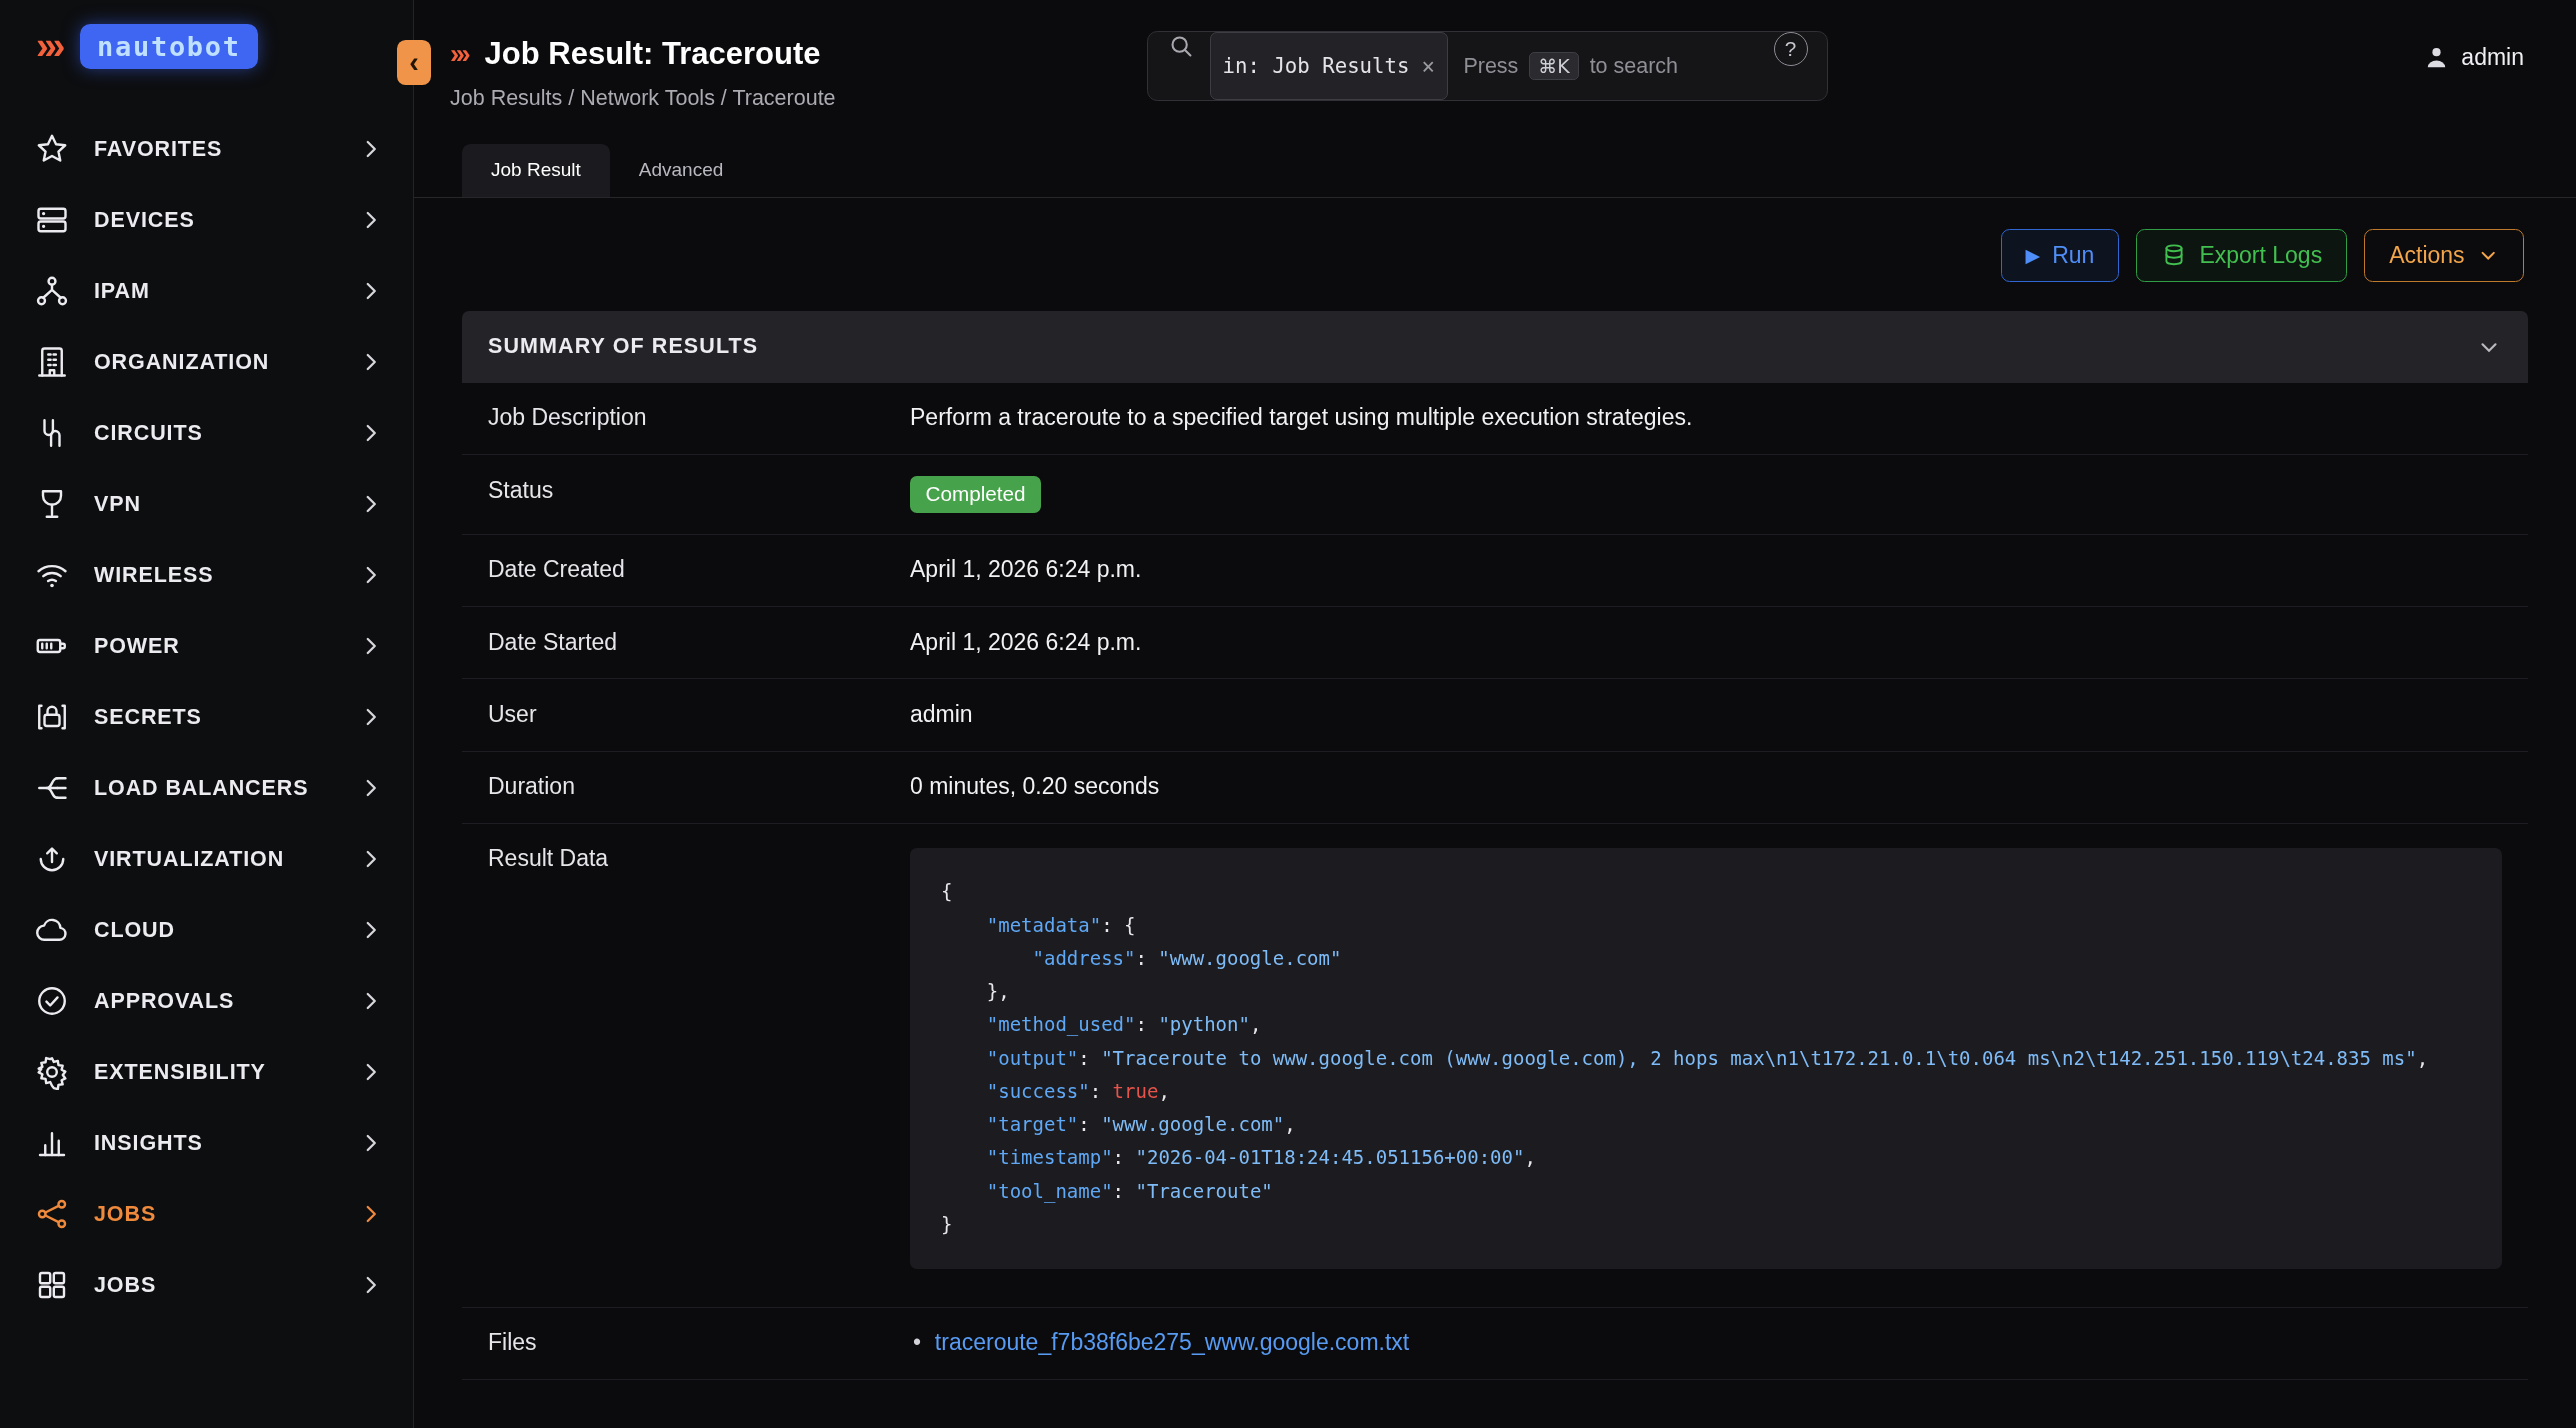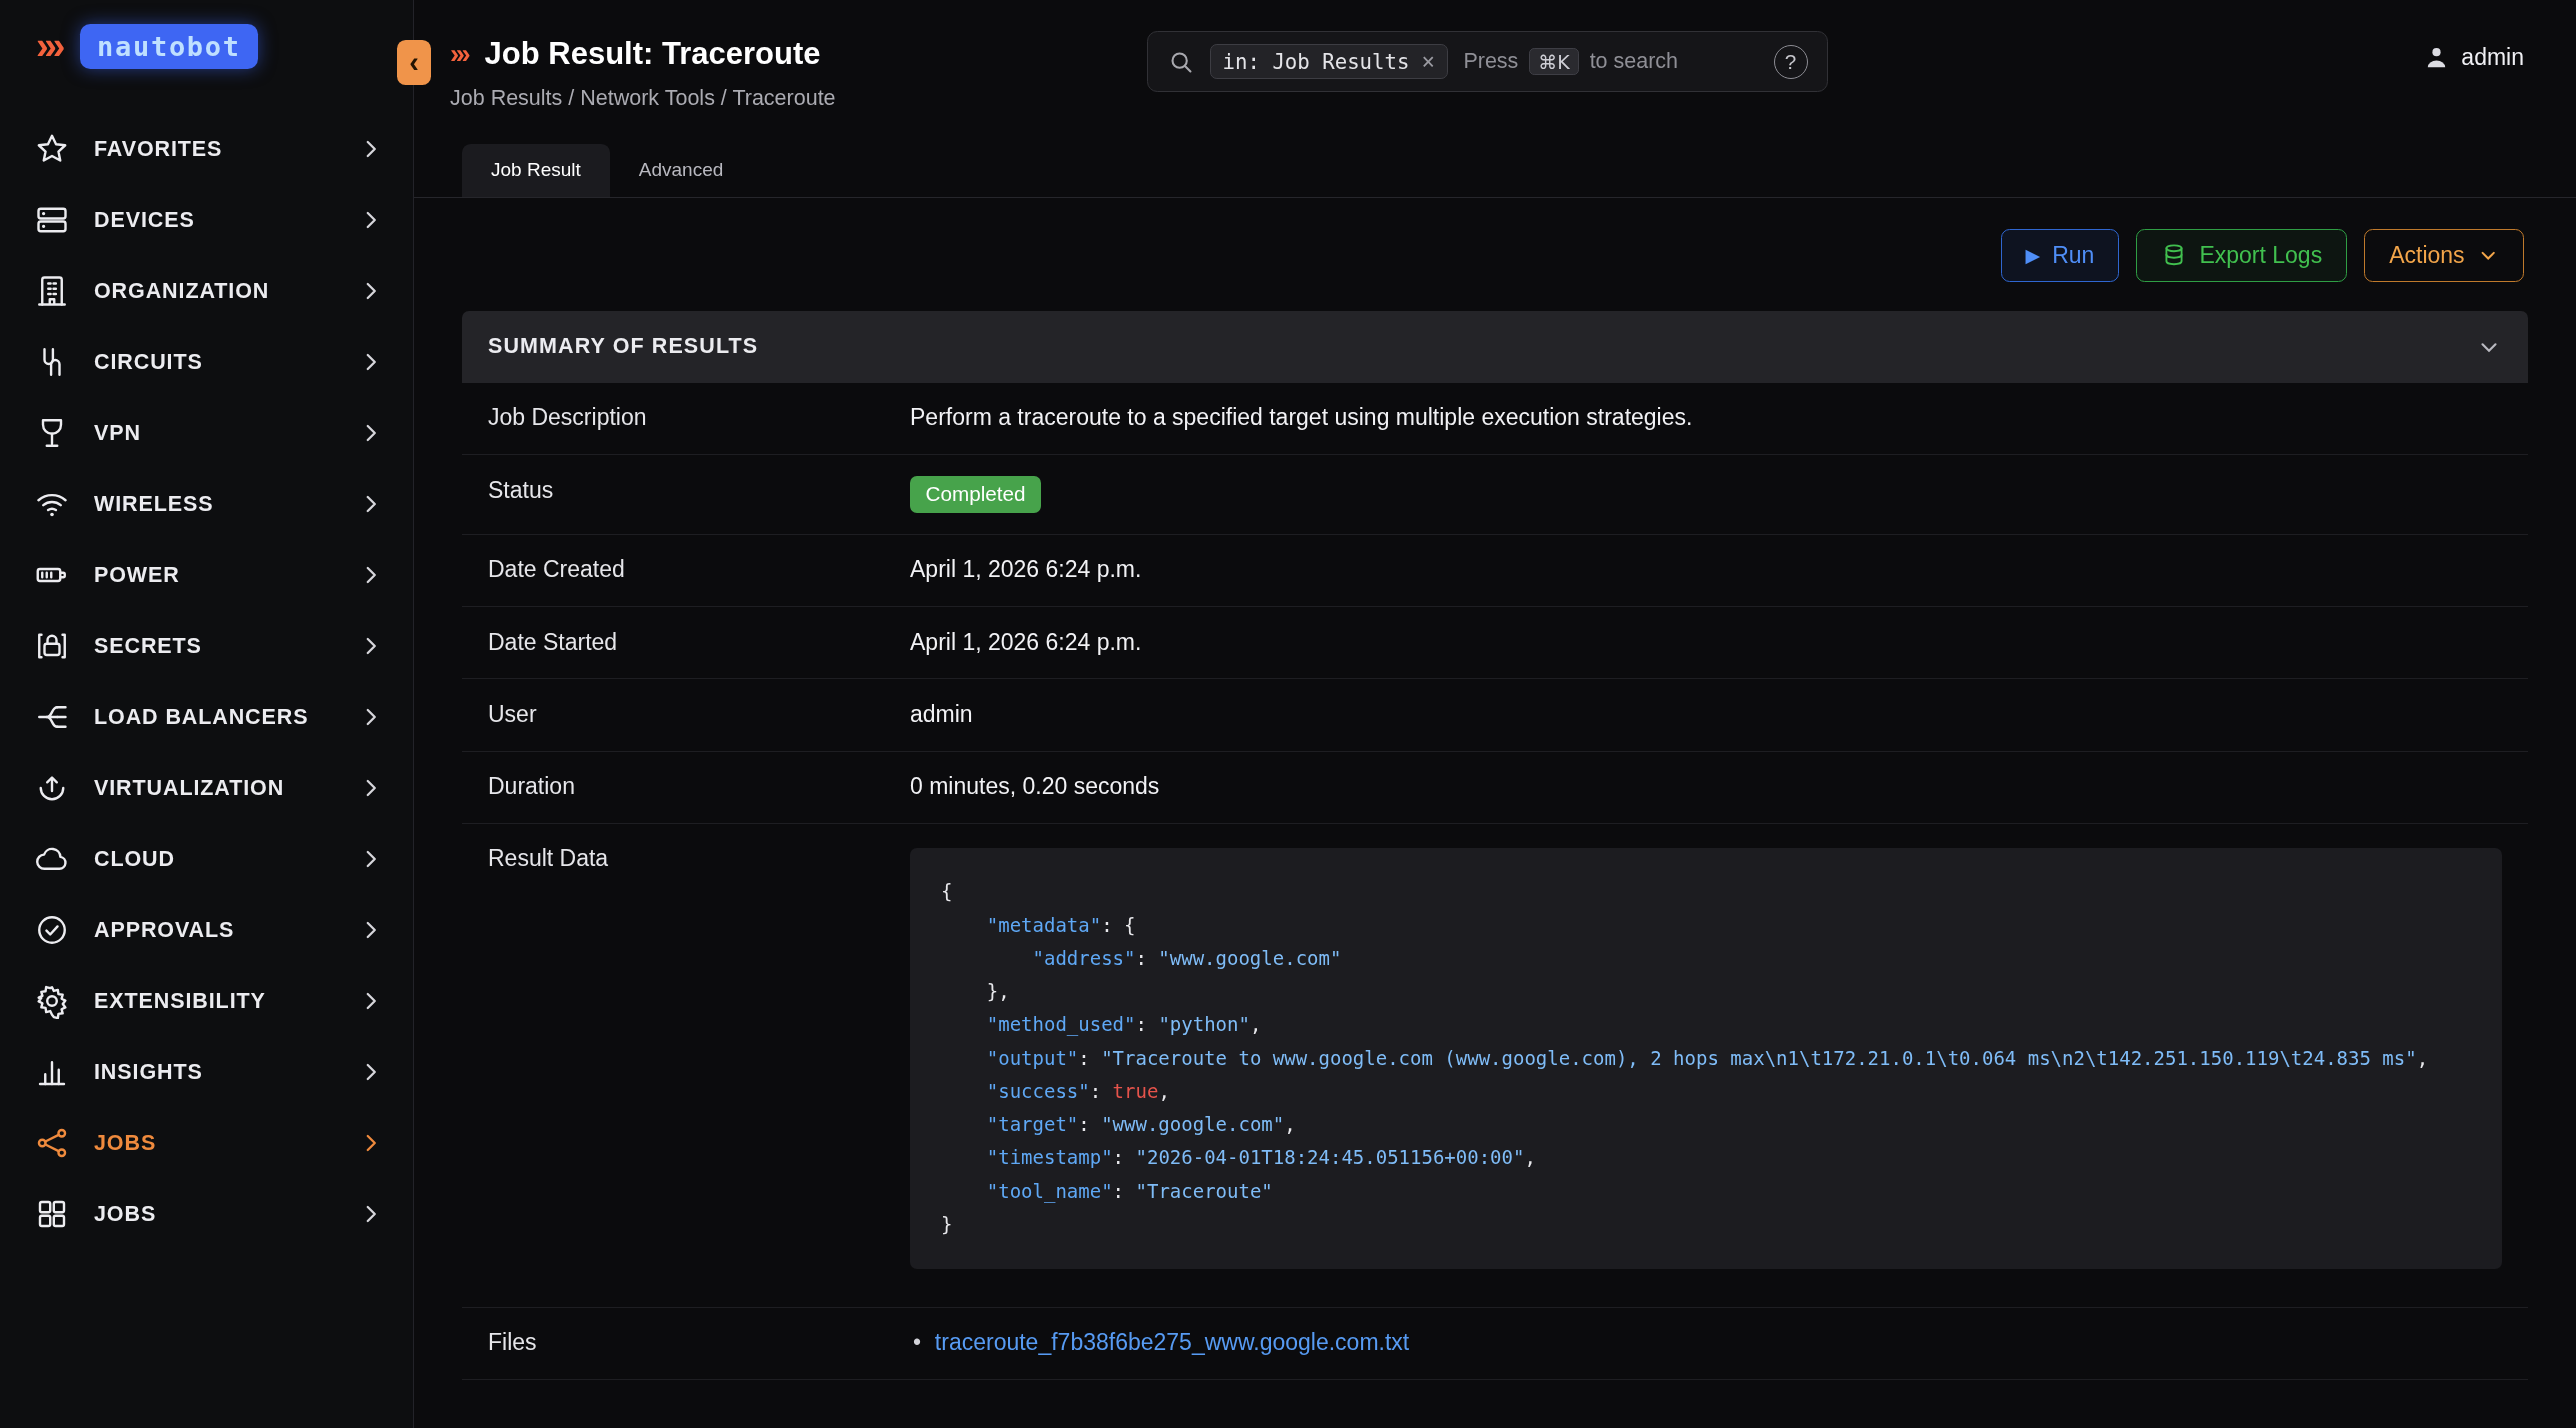--- a/index.html
+++ b/index.html
@@ -25,21 +25,21 @@
   .main{flex:1;position:relative;height:100%;background:#0b0b0d;min-width:0;}
   .collapse-btn{position:absolute;left:-17px;top:40px;width:34px;height:45px;background:#f0944a;border:none;border-radius:8.6px;color:#241503;font-size:29px;font-weight:bold;line-height:43px;cursor:pointer;font-family:inherit;z-index:5;}
 
   .header{display:flex;align-items:flex-start;padding:0 52px 0 36px;}
   .header-left{flex:1;min-width:0;padding-top:36px;}
   .title-row{display:flex;align-items:center;gap:13.8px;}
   .title-arrows{color:#f4623d;font-size:27.6px;font-weight:bold;letter-spacing:-3.4px;padding-right:3.4px;}
   .page-title{font-size:31px;font-weight:bold;color:#ffffff;white-space:nowrap;}
   .breadcrumb{margin-top:13.8px;font-size:21.5px;color:#ababb2;white-space:nowrap;}
   .header-center{flex:0 0 auto;padding-top:31px;}
-  .searchbar{display:flex;align-items:center;gap:15.5px;width:681px;height:61px;background:#151518;border:1.7px solid #313136;border-radius:10.3px;padding:0 19px;cursor:text;}
+  .searchbar{display:flex;gap:15.5px;width:681px;height:70px;background:#151518;border:1.7px solid #313136;border-radius:10.3px;padding:0 19px;cursor:text;}
   .search-ic{color:#a8a8ae;display:flex;}
   .search-ic svg{width:27.6px;height:27.6px;}
   .chip{display:flex;align-items:center;gap:12px;background:#232327;border:1.7px solid #3d3d43;border-radius:6.9px;padding:4.3px 12px;font-size:20.7px;color:#e4e4e8;font-family:"DejaVu Sans Mono",monospace;white-space:nowrap;cursor:default;}
   .chip-x{color:#9a9aa1;cursor:pointer;font-size:22.4px;line-height:1;}
   .search-hint{display:flex;align-items:center;gap:10.3px;color:#8f8f96;font-size:21.5px;flex:1;white-space:nowrap;}
   kbd.kbd{background:#2a2a2f;border:1.7px solid #3e3e45;border-radius:5.2px;padding:1.7px 8.6px;font-size:19px;color:#cfcfd6;font-family:"DejaVu Sans","Liberation Sans",sans-serif;}
   .help-circle{width:34px;height:34px;min-width:34px;border:1.7px solid #8c8c93;border-radius:50%;display:flex;align-items:center;justify-content:center;font-size:20.7px;color:#c6c6cc;cursor:pointer;}
   .header-right{flex:1;display:flex;justify-content:flex-end;padding-top:43px;}
   .user-chip{display:flex;align-items:center;gap:10.3px;font-size:23px;color:#f0f0f4;cursor:pointer;white-space:nowrap;}
   .user-chip svg{width:29px;height:29px;color:#dcdce2;}
@@ -111,20 +111,36 @@
           <span class="nav-label">DEVICES</span>
           <span class="nav-chev">
             <svg viewBox="0 0 24 24" fill="none" stroke="currentColor" stroke-width="2.1" stroke-linecap="round" stroke-linejoin="round">
               <path d="M9 5.5l6.5 6.5L9 18.5"></path>
             </svg>
           </span>
         </div>
         <div class="nav-item">
           <span class="nav-icon">
             <svg viewBox="0 0 24 24" fill="none" stroke="currentColor" stroke-width="1.6" stroke-linecap="round" stroke-linejoin="round">
+              <circle cx="12" cy="5.5" r="2.3"></circle>
+              <circle cx="5" cy="18.5" r="2.3"></circle>
+              <circle cx="19" cy="18.5" r="2.3"></circle>
+              <path d="M12 7.8v3.4M12 11.2l-5.8 5.3M12 11.2l5.8 5.3"></path>
+            </svg>
+          </span>
+          <span class="nav-label">IPAM</span>
+          <span class="nav-chev">
+            <svg viewBox="0 0 24 24" fill="none" stroke="currentColor" stroke-width="2.1" stroke-linecap="round" stroke-linejoin="round">
+              <path d="M9 5.5l6.5 6.5L9 18.5"></path>
+            </svg>
+          </span>
+        </div>
+        <div class="nav-item">
+          <span class="nav-icon">
+            <svg viewBox="0 0 24 24" fill="none" stroke="currentColor" stroke-width="1.6" stroke-linecap="round" stroke-linejoin="round">
               <path d="M5.5 21V4.5A1.5 1.5 0 0 1 7 3h10a1.5 1.5 0 0 1 1.5 1.5V21"></path>
               <path d="M3.5 21h17M9.5 7h1.6M13 7h1.6M9.5 10.5h1.6M13 10.5h1.6M9.5 14h1.6M13 14h1.6M10.5 21v-3.5h3V21"></path>
             </svg>
           </span>
           <span class="nav-label">ORGANIZATION</span>
           <span class="nav-chev">
             <svg viewBox="0 0 24 24" fill="none" stroke="currentColor" stroke-width="2.1" stroke-linecap="round" stroke-linejoin="round">
               <path d="M9 5.5l6.5 6.5L9 18.5"></path>
             </svg>
           </span>

